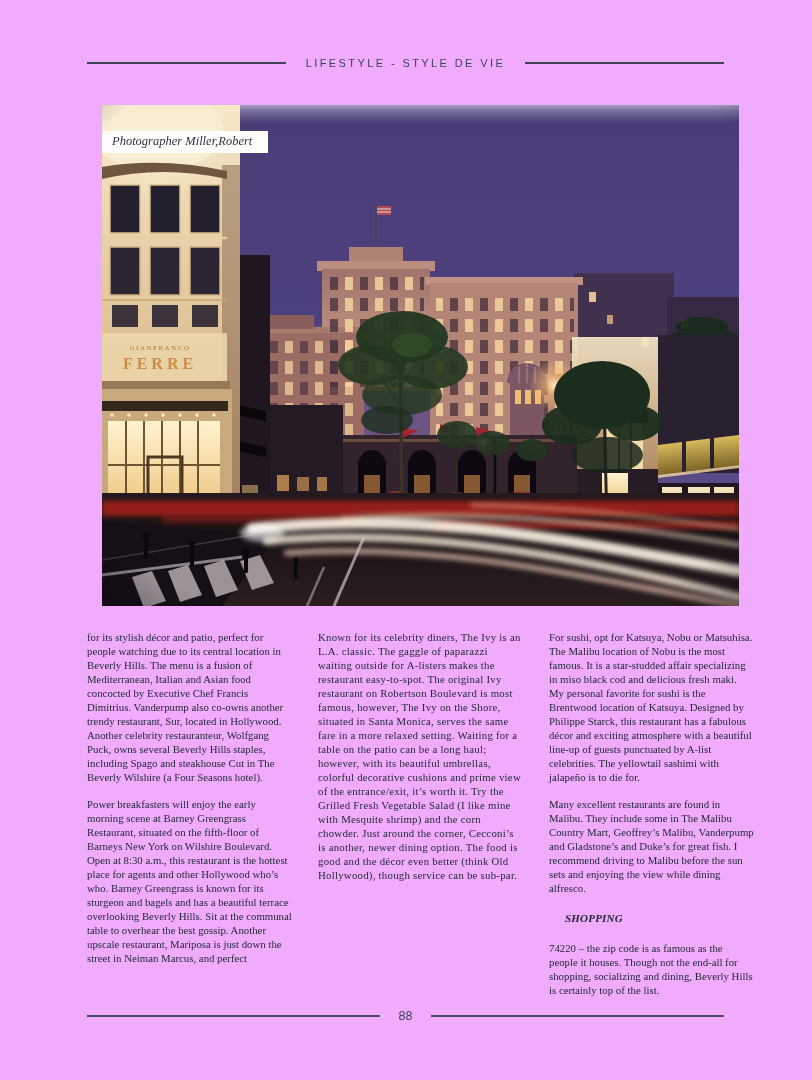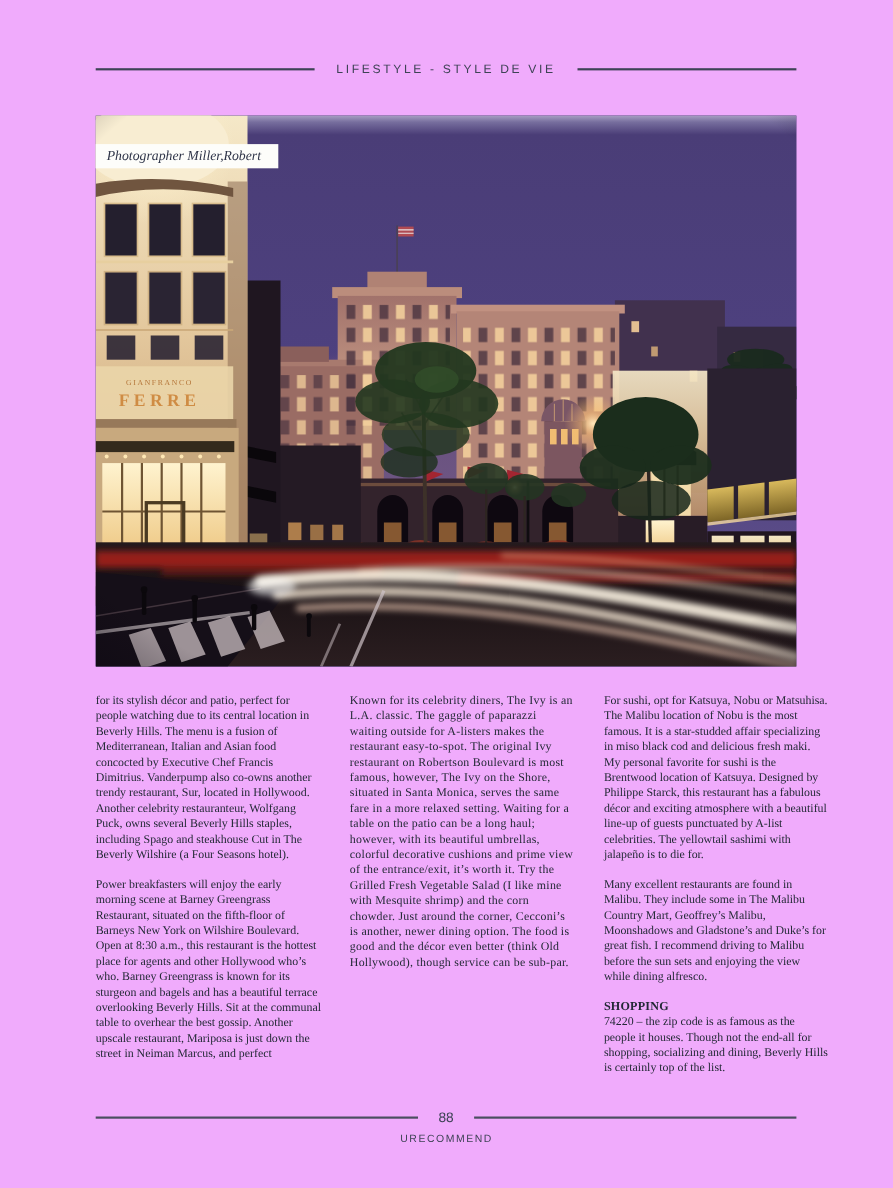--- a/index.html
+++ b/index.html
@@ -6,32 +6,32 @@
   .page{position:relative;width:812px;height:1080px;background:#f0abfc;overflow:hidden;
         font-family:"Liberation Serif",serif;color:#232936;}
 
   
   .header{position:absolute;left:87px;top:57px;width:637px;display:flex;align-items:center;}
   .hrule{flex:1;height:2px;background:#3e4356;}
   .header-title{font-family:"Liberation Sans",sans-serif;font-size:11px;letter-spacing:2.4px;
         color:#3e4356;margin:0 20px;white-space:nowrap;}
 
   
-  .photo{position:absolute;left:87px;top:105px;width:637px;height:501px;background:#4a3d77;}
+  .photo{position:absolute;left:102px;top:105px;width:637px;height:501px;background:#4a3d77;}
   .photo svg{display:block;width:637px;height:501px;}
   .credit{position:absolute;left:0;top:26px;background:#fdfdfa;padding:3px 16px 4px 10px;
         font-style:italic;font-size:12.5px;color:#2e3448;line-height:15px;}
 
   
   .article{position:absolute;left:87px;top:630px;width:637px;display:grid;
         grid-template-columns:205px 205px 205px;column-gap:26px;
         font-size:10.8px;line-height:14px;color:#232936;}
   .article p{margin:0 0 13px 0;}
   .col-2{letter-spacing:.25px;}
-  .shopping-h{font-weight:bold;font-size:11px;margin:0;letter-spacing:.2px;}
+  .shopping-h{font-weight:bold;font-size:11px;margin:16px;letter-spacing:.2px;font-style:italic;}
 
   
   .footer-row{position:absolute;left:87px;top:1009px;width:637px;display:flex;align-items:center;}
   .frule{flex:1;height:1.5px;background:#4a4e60;}
   .footer-num{font-family:"Liberation Sans",sans-serif;font-size:12.5px;color:#3e4356;margin:0 19px;}
   .footer-brand{position:absolute;left:0;top:1030px;width:812px;text-align:center;
         font-family:"Liberation Sans",sans-serif;font-size:9.5px;letter-spacing:1.4px;color:#3e4356;}
 </style>
 </head>
 <body>
@@ -355,26 +355,25 @@
   <div class="article">
     <div class="col">
       <p>for its stylish décor and patio, perfect for people watching due to its central location in Beverly Hills. The menu is a fusion of Mediterranean, Italian and Asian food concocted by Executive Chef Francis Dimitrius. Vanderpump also co-owns another trendy restaurant, Sur, located in Hollywood. Another celebrity restauranteur, Wolfgang Puck, owns several Beverly Hills staples, including Spago and steakhouse Cut in The Beverly Wilshire (a Four Seasons hotel).</p>
       <p>Power breakfasters will enjoy the early morning scene at Barney Greengrass Restaurant, situated on the fifth-floor of Barneys New York on Wilshire Boulevard. Open at 8:30 a.m., this restaurant is the hottest place for agents and other Hollywood who’s who. Barney Greengrass is known for its sturgeon and bagels and has a beautiful terrace overlooking Beverly Hills. Sit at the communal table to overhear the best gossip. Another upscale restaurant, Mariposa is just down the street in Neiman Marcus, and perfect</p>
     </div>
     <div class="col col-2">
       <p>Known for its celebrity diners, The Ivy is an L.A. classic. The gaggle of paparazzi waiting outside for A-listers makes the restaurant easy-to-spot. The original Ivy restaurant on Robertson Boulevard is most famous, however, The Ivy on the Shore, situated in Santa Monica, serves the same fare in a more relaxed setting. Waiting for a table on the patio can be a long haul; however, with its beautiful umbrellas, colorful decorative cushions and prime view of the entrance/exit, it’s worth it. Try the Grilled Fresh Vegetable Salad (I like mine with Mesquite shrimp) and the corn chowder. Just around the corner, Cecconi’s is another, newer dining option. The food is good and the décor even better (think Old Hollywood), though service can be sub-par.</p>
     </div>
     <div class="col">
       <p>For sushi, opt for Katsuya, Nobu or Matsuhisa. The Malibu location of Nobu is the most famous. It is a star-studded affair specializing in miso black cod and delicious fresh maki. My personal favorite for sushi is the Brentwood location of Katsuya. Designed by Philippe Starck, this restaurant has a fabulous décor and exciting atmosphere with a beautiful line-up of guests punctuated by A-list celebrities. The yellowtail sashimi with jalapeño is to die for.</p>
-      <p>Many excellent restaurants are found in Malibu. They include some in The Malibu Country Mart, Geoffrey’s Malibu, Moonshadows and Gladstone’s and Duke’s for great fish. I recommend driving to Malibu before the sun sets and enjoying the view while dining alfresco.</p>
+      <p>Many excellent restaurants are found in Malibu. They include some in The Malibu Country Mart, Geoffrey’s Malibu, Vanderpump and Gladstone’s and Duke’s for great fish. I recommend driving to Malibu before the sun sets and enjoying the view while dining alfresco.</p>
       <h3 class="shopping-h">SHOPPING</h3>
       <p>74220 – the zip code is as famous as the people it houses. Though not the end-all for shopping, socializing and dining, Beverly Hills is certainly top of the list.</p>
     </div>
   </div>
 
   <div class="footer-row">
     <div class="frule"></div>
     <div class="footer-num">88</div>
     <div class="frule"></div>
   </div>
-  <div class="footer-brand">URECOMMEND</div>
 
 </div>
 
 </body></html>

